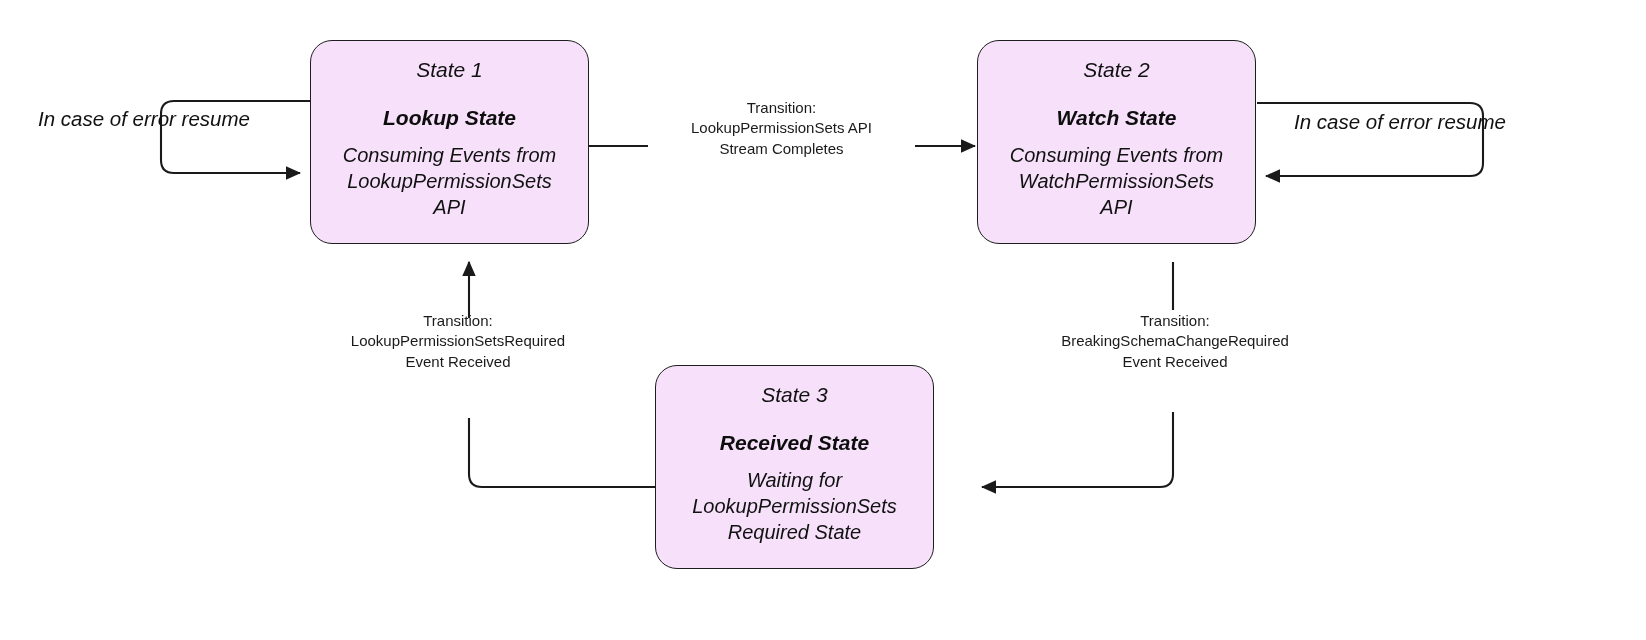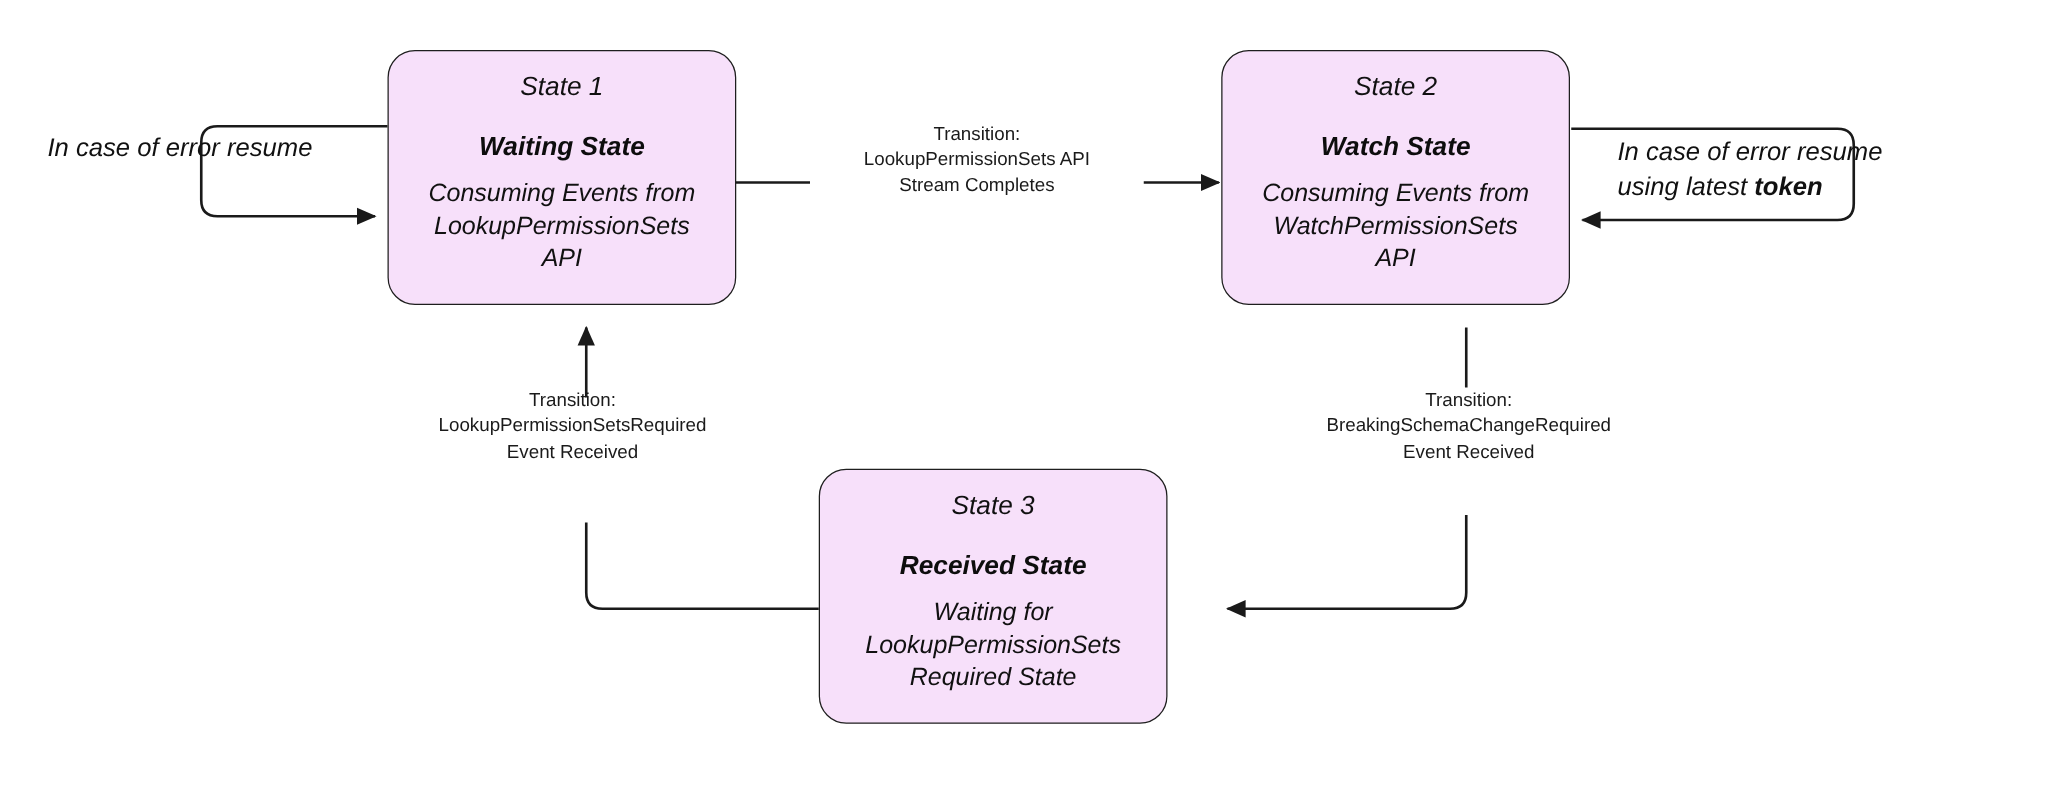--- a/index.html
+++ b/index.html
@@ -110,35 +110,35 @@
     </g>
 
     <g>
       <path d="M 655 487 L 482 487 Q 469 487 469 474 L 469 418" stroke="#1a1a1a" stroke-width="2.1" fill="none"></path>
       <path d="M 469 318 L 469 262" stroke="#1a1a1a" stroke-width="2.1" fill="none" marker-end="url(#arrow)"></path>
     </g>
   </svg>
 
   <div class="state-box" id="box-state-1" style="left:310px; top:40px; width:279px; height:204px;">
     <div class="state-num">State 1</div>
-    <div class="state-title">Waiting State</div>
+    <div class="state-title">Lookup State</div>
     <div class="state-desc">Consuming Events from
 LookupPermissionSets
 API</div>
   </div>
 
   <div class="state-box" id="box-state-2" style="left:977px; top:40px; width:279px; height:204px;">
     <div class="state-num">State 2</div>
     <div class="state-title">Watch State</div>
     <div class="state-desc">Consuming Events from
 WatchPermissionSets
 API</div>
   </div>
 
-  <div class="state-box" id="box-state-3" style="left:655px; top:375px; width:279px; height:204px;">
+  <div class="state-box" id="box-state-3" style="left:655px; top:365px; width:279px; height:204px;">
     <div class="state-num">State 3</div>
     <div class="state-title">Received State</div>
     <div class="state-desc">Waiting for
 LookupPermissionSets
 Required State</div>
   </div>
 
   <div class="edge-label" style="left:640px; top:98px; width:283px;">Transition:
 LookupPermissionSets API
 Stream Completes</div>
@@ -150,16 +150,15 @@
   <div class="edge-label" style="left:293px; top:311px; width:330px;">Transition:
 LookupPermissionSetsRequired
 Event Received</div>
 
   <div class="loop-label" style="left:38px; top:105px; width:252px; text-align:left;">
     <div>In case of error resume</div>
   </div>
 
   <div class="loop-label" style="left:1294px; top:108px; width:250px; text-align:left;">
     <div>In case of error resume</div>
-    <div><span>using latest </span><b>token</b></div>
   </div>
 
 </div>
 
 </body></html>

